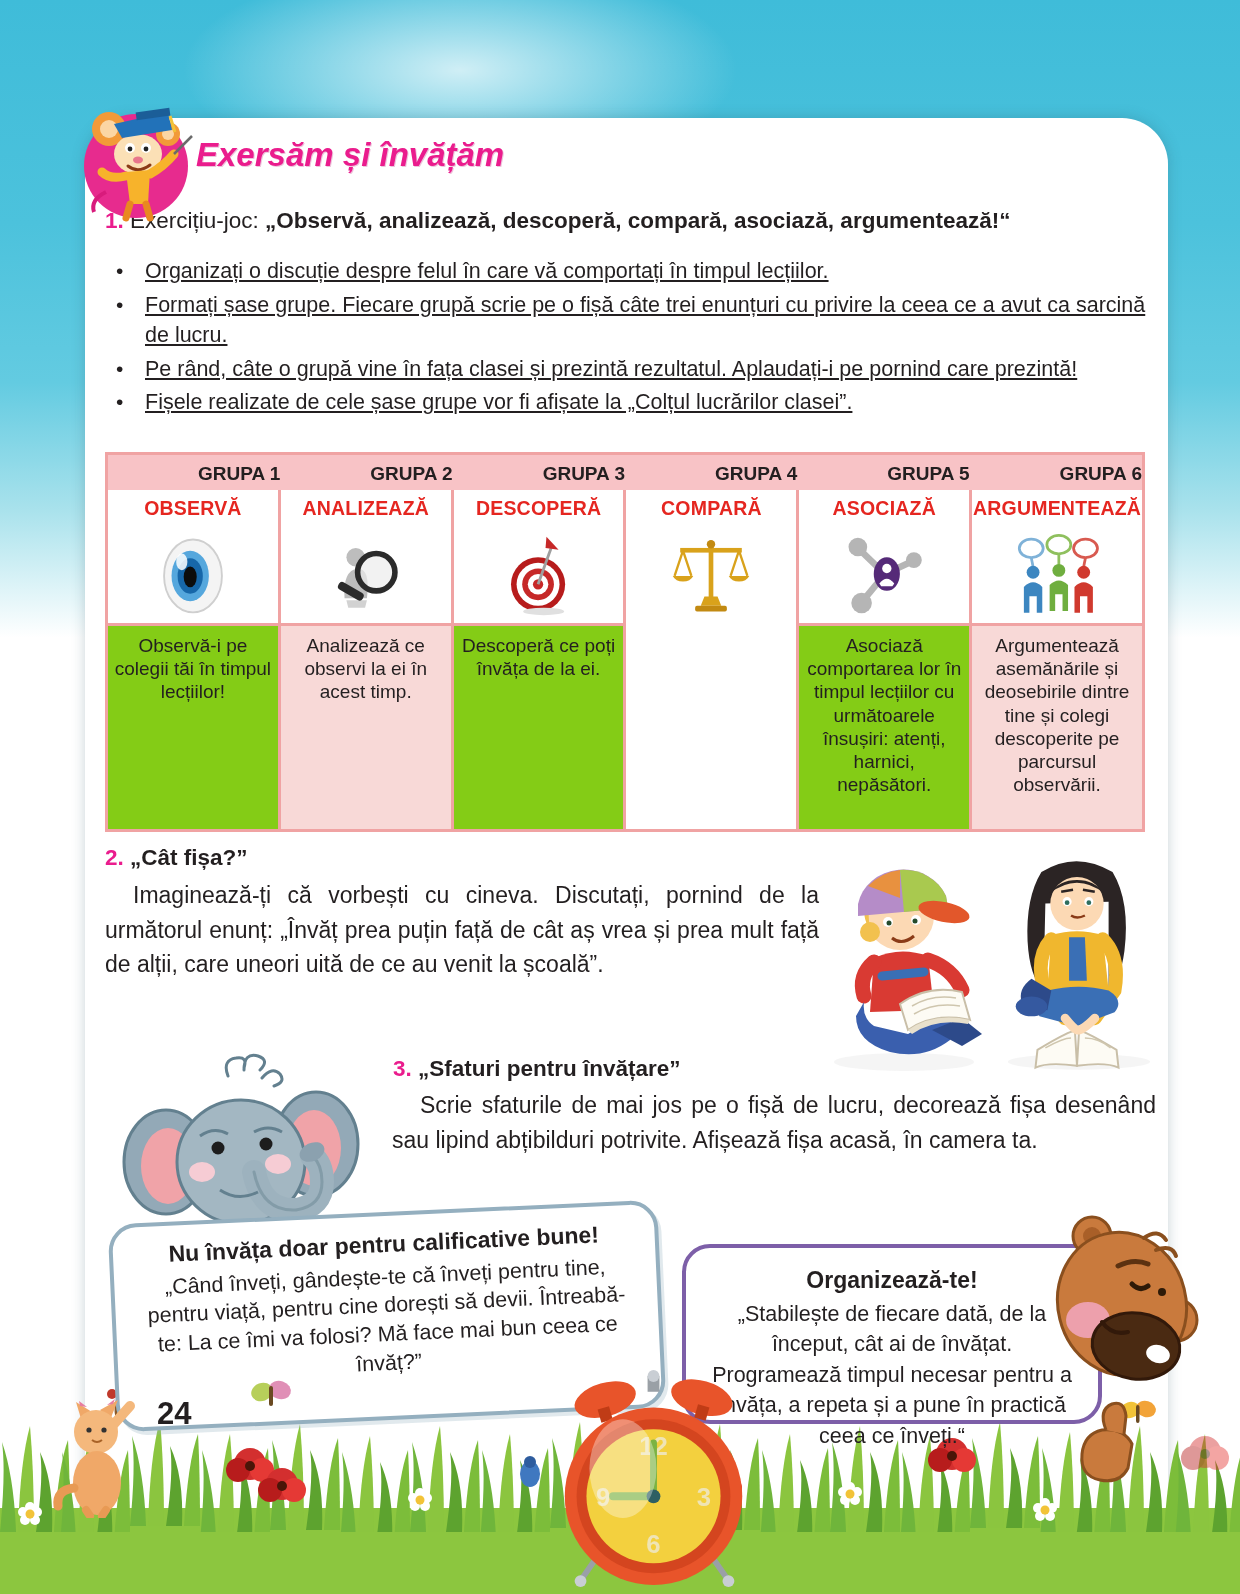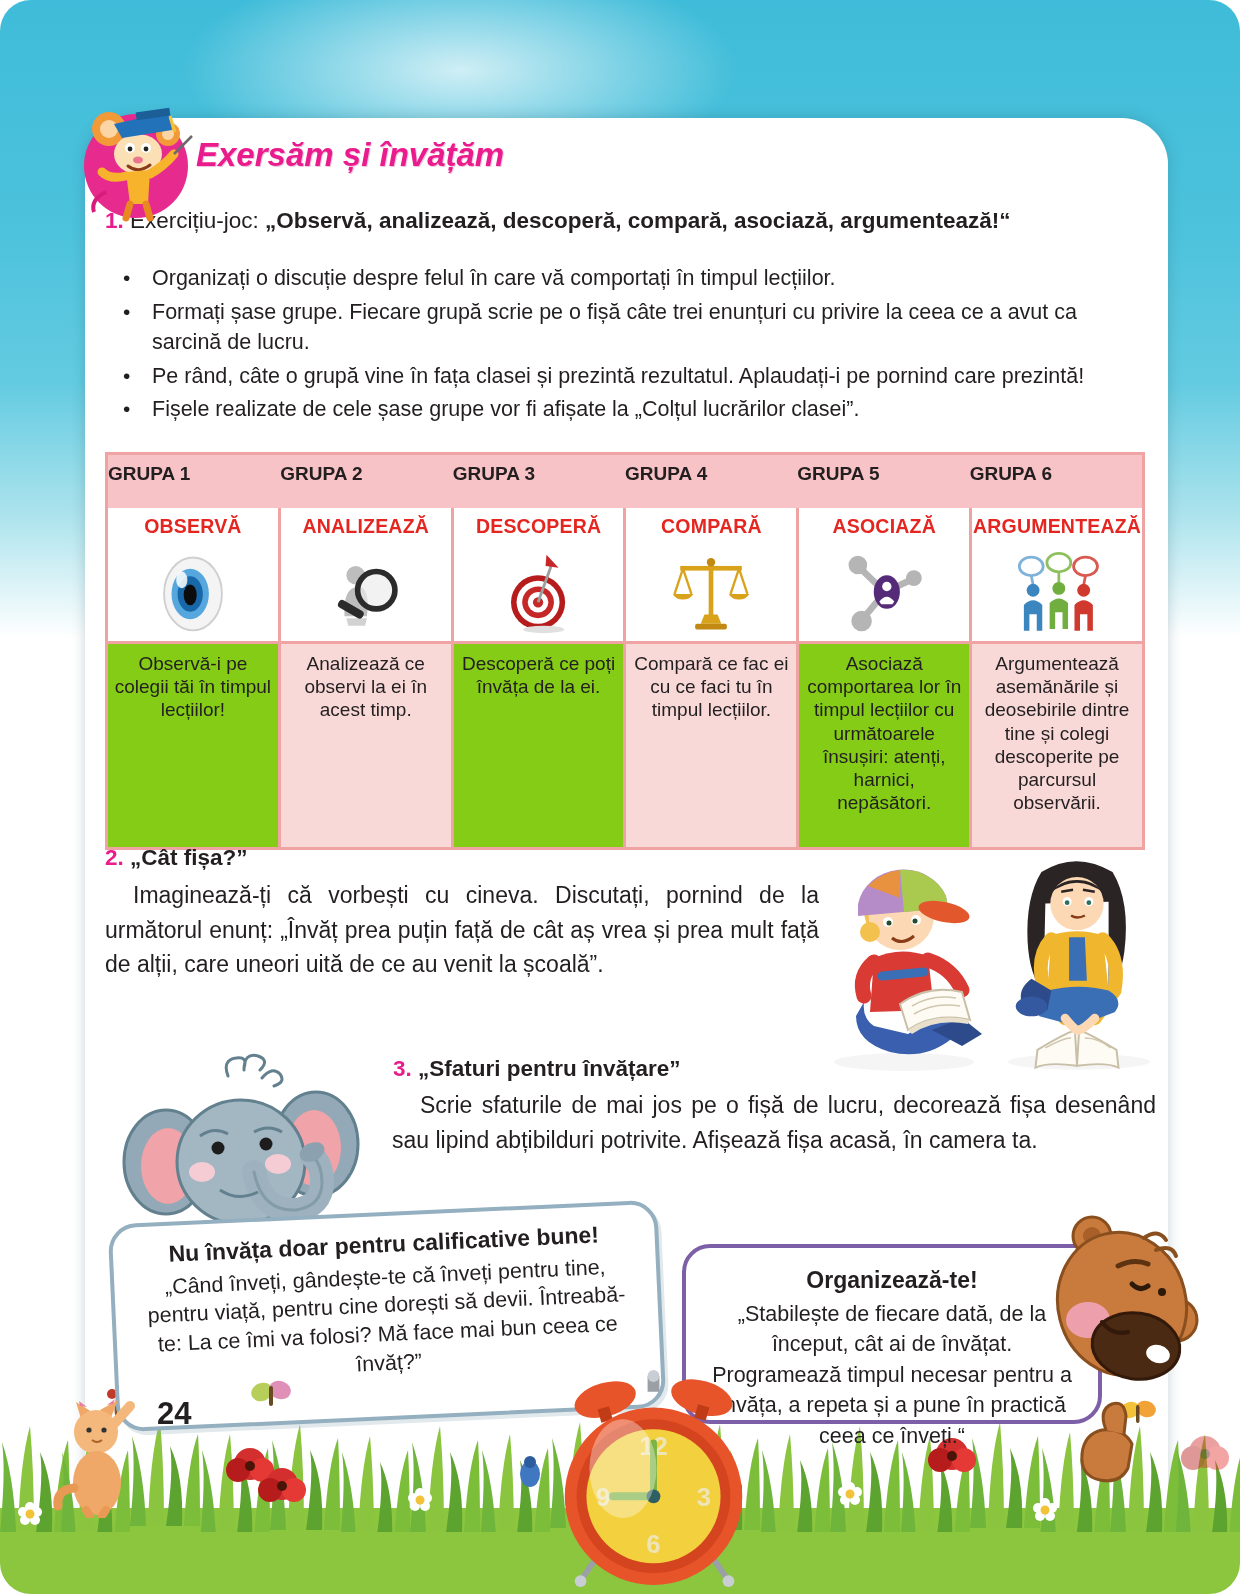--- a/index.html
+++ b/index.html
@@ -1,37 +1,37 @@
 <!DOCTYPE html>
 <html lang="ro"><head>
 <meta charset="utf-8">
 <style>
   * { box-sizing: border-box; }
   html,body { margin:0; padding:0; }
   body { width:1240px; height:1594px; font-family:"Liberation Sans", sans-serif; color:#231f20; }
   .page { position:relative; width:1240px; height:1594px; overflow:hidden;
-          background:linear-gradient(180deg,#3fbcd9 0%,#4cc2dc 14%,#63cbe1 24%,#a9e2ec 32%,#ffffff 40%);border-radius:31px; }
+          background:linear-gradient(180deg,#3fbcd9 0%,#4cc2dc 14%,#63cbe1 24%,#a9e2ec 32%,#ffffff 40%); }
   .cloud { position:absolute; width:560px; height:220px; left:180px; top:-40px; border-radius:50%;
            background:radial-gradient(ellipse at center, rgba(255,255,255,.75) 0%, rgba(255,255,255,0) 70%); }
   .card { position:absolute; left:85px; top:118px; width:1083px; height:1476px; background:#ffffff;
           border-radius:46px 46px 0 0; box-shadow:0 0 14px rgba(40,80,95,.25); }
   .abs { position:absolute; }
   .page-title { left:196px; top:136px; font-size:33px; font-weight:bold; font-style:italic; color:#ea1c8d;
                 text-shadow:1px 1px 0 rgba(180,20,110,.25); }
   .ex-head { font-size:22.5px; }
   .num { color:#ea1c8d; font-weight:bold; }
   .bold { font-weight:bold; }
   .bullets { left:103px; top:252px; width:1050px; }
-  .bullets ul { margin:11px; padding:0; list-style:none; }
+  .bullets ul { margin:4px; padding:0; list-style:none;text-decoration:underline; }
   .bullets li { position:relative; padding-left:38px; font-size:21.5px; line-height:1.42; margin-bottom:3px; }
   .bullets li::before { content:"•"; position:absolute; left:9px; top:0; font-size:21px; }
   
   .gtable { left:105px; top:452px; width:1040px; border:3px solid #f0a3a3; background:#fff; }
   .gband { display:flex; background:#f8c3c6; }
-  .gband span { flex:1; text-align:left; font-weight:bold; font-size:19px; padding:8px 0 23px; color:#231f20; }
+  .gband span { flex:1; text-align:right; font-weight:bold; font-size:19px; padding:8px 0 5px; color:#231f20; }
   .gcols { display:flex; }
   .t-col { flex:1; display:flex; flex-direction:column;align-items:center; }
   .t-col + .t-col { border-left:3px solid #f0a3a3; }
   .t-action { height:37px; display:flex; align-items:center; justify-content:center;
               font-weight:bold; font-size:19.5px; color:#e52620; letter-spacing:.2px; }
   .t-icon { height:96px; display:flex; align-items:center; justify-content:center; }
   .t-body { height:206px; padding:8px 5px; font-size:19px; line-height:1.22; text-align:center;
             background:#84cc16; border-top:3px solid #f0a3a3; }
   .t-col:nth-child(even) .t-body { background:#f8d9d7; }
   
@@ -163,21 +163,20 @@
             <rect x="12" y="16" width="66" height="5" fill="#d9a21b"></rect>
             <circle cx="45" cy="12" r="4.5" fill="#c28a12"></circle>
             <path d="M15 19 L6 46 M15 19 L24 46" stroke="#d9a21b" stroke-width="2.5" fill="none"></path>
             <path d="M4 46 A12 10 0 0 0 26 46 Z" fill="#d9a21b"></path>
             <path d="M75 19 L66 46 M75 19 L84 46" stroke="#d9a21b" stroke-width="2.5" fill="none"></path>
             <path d="M64 46 A12 10 0 0 0 86 46 Z" fill="#d9a21b"></path>
             <path d="M34 78 L56 78 L52 68 L38 68 Z" fill="#d9a21b"></path>
             <rect x="28" y="78" width="34" height="6" rx="2" fill="#c28a12"></rect>
           </svg>
         </div>
-        <div class="t-body">Compară ce fac ei cu ce faci tu în timpul lecțiilor.</div>
       </div>
       <div class="t-col">
         <div class="t-action">ASOCIAZĂ</div>
         <div class="t-icon">
           <svg viewBox="0 0 90 90" width="84" height="84">
             <g stroke="#b5b5b5" stroke-width="7">
               <line x1="46" y1="44" x2="18" y2="17"></line>
               <line x1="46" y1="44" x2="76" y2="30"></line>
               <line x1="46" y1="44" x2="22" y2="73"></line>
             </g>

